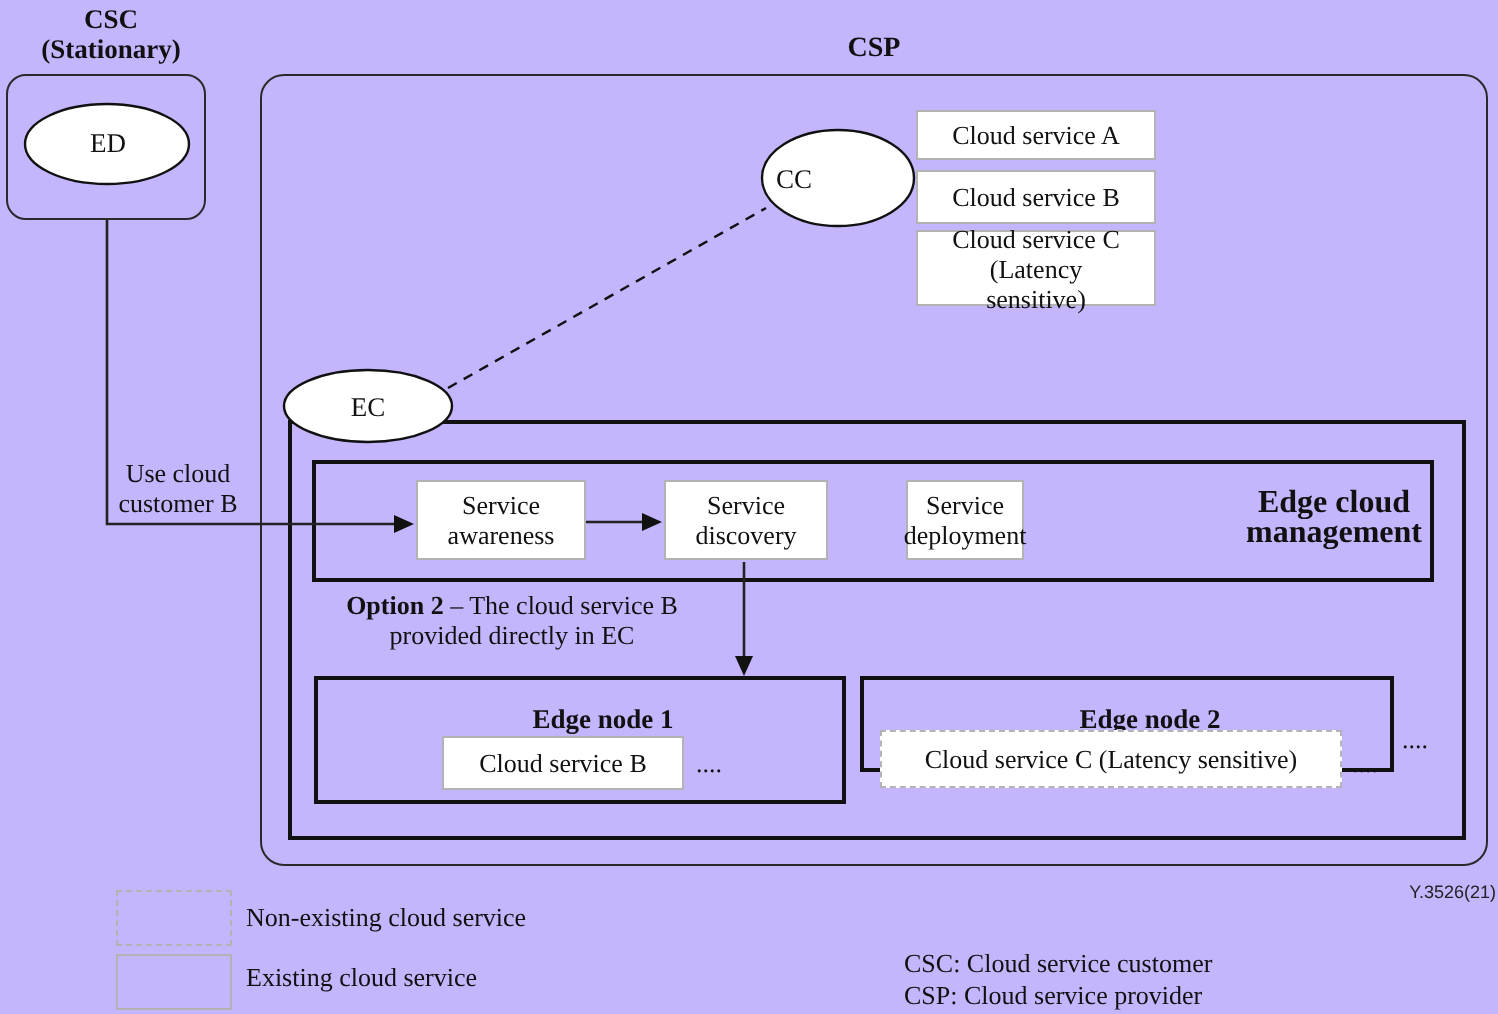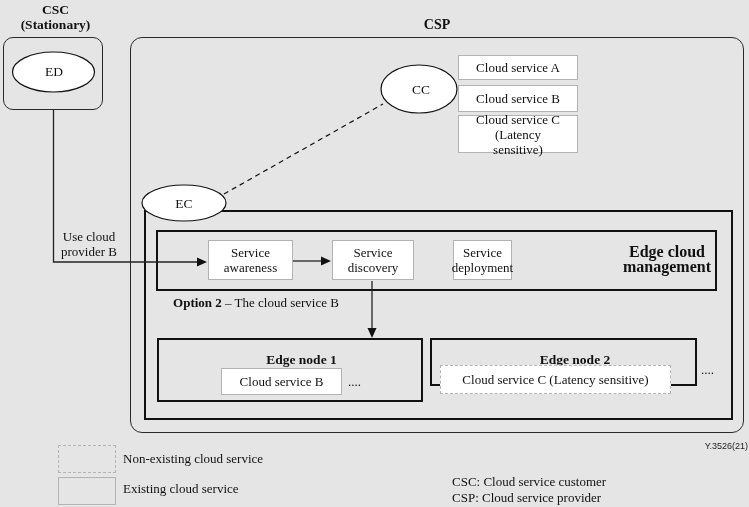--- a/index.html
+++ b/index.html
@@ -1,18 +1,18 @@
 <!DOCTYPE html>
 <html><head>
 <meta charset="utf-8">
 <style>
   * { margin:0; padding:0; box-sizing:border-box; }
   html,body { background:#fff; }
   #canvas {
-    position:relative; width:749px; height:507px; background:#e5e5e5;
+    position:relative; width:749px; height:507px; background:#c4b5fd;
     font-family:"Liberation Serif","DejaVu Serif",serif; color:#111;
     overflow:hidden;
   }
   .abs { position:absolute; }
   .center { text-align:center; }
   .bold { font-weight:bold; }
 
   
   .round-box { border:1.5px solid #2a2a2a; border-radius:10px; background:transparent; }
 
@@ -66,21 +66,21 @@
   #legend-lbl1 { left:123px; top:451px; }
   #legend-lbl2 { left:123px; top:481px; }
   .abbr { line-height:15.5px; font-size:13px; white-space:pre-line; }
   #abbr1 { left:312px; top:451px; }
   #abbr2 { left:452px; top:451px;margin-top:23px; }
   #figure-id { left:658px; top:441px; width:90px; text-align:right;
                font-family:"Liberation Sans","DejaVu Sans",sans-serif; font-size:9px; color:#222; }
 
   .ell-label { font-size:13.5px; width:34px; text-align:center; z-index:3; }
   #ed-label { left:37px;  top:64px;  }
-  #cc-label { left:404px; top:82px;  }
+  #cc-label { left:380px; top:82px;  }
   #ec-label { left:167px; top:196px; }
 
   #overlay { position:absolute; left:0; top:0; width:749px; height:507px; z-index:2; pointer-events:none; }
 </style>
 </head>
 <body>
 
 <div id="canvas">
 
   <div id="csc-title" class="abs center bold">
@@ -97,23 +97,24 @@
   <div id="svc-c" class="abs gray-box">Cloud service C (Latency sensitive)</div>
 
   <div id="outer-box" class="abs thick-box"></div>
 
   <div id="inner-box" class="abs thick-box2"></div>
   <div id="fn-awareness" class="abs gray-box">Service awareness</div>
   <div id="fn-discovery" class="abs gray-box">Service discovery</div>
   <div id="fn-deployment" class="abs gray-box">Service deployment</div>
   <div id="ecm-label" class="abs center bold">Edge cloud management</div>
 
-  <div id="use-label" class="abs center lbl">Use cloud provider B</div>
+  <div id="use-label" class="abs center lbl">Use cloud customer B</div>
   <div id="option2" class="abs center lbl">
     <span class="bold">Option 2</span><span> – The cloud service B</span>
+    <div>provided directly in EC</div>
   </div>
 
   <div id="node1" class="abs thick-box">
     <div class="node-title center bold">Edge node 1</div>
     <div id="node1-svc" class="gray-box">Cloud service B</div>
     <div id="node1-dots">....</div>
   </div>
 
   <div id="node2" class="abs thick-box">
     <div class="node-title center bold">Edge node 2</div>

